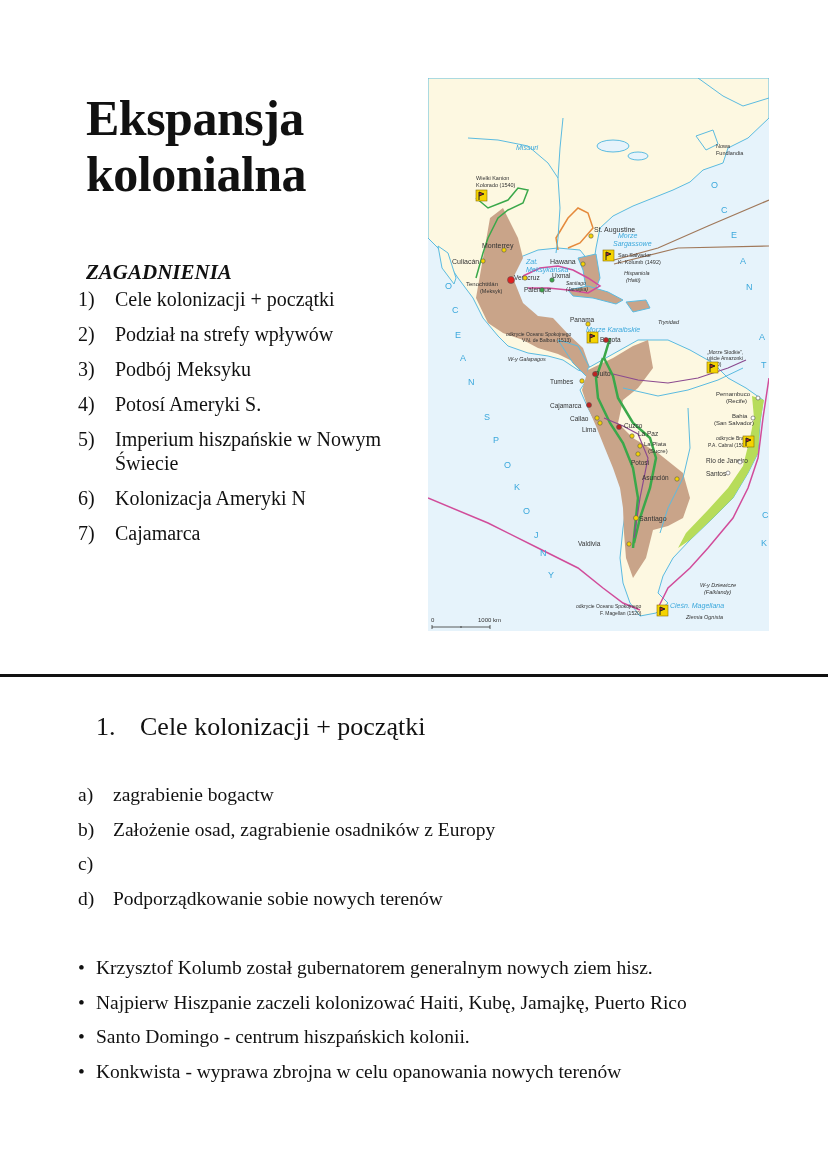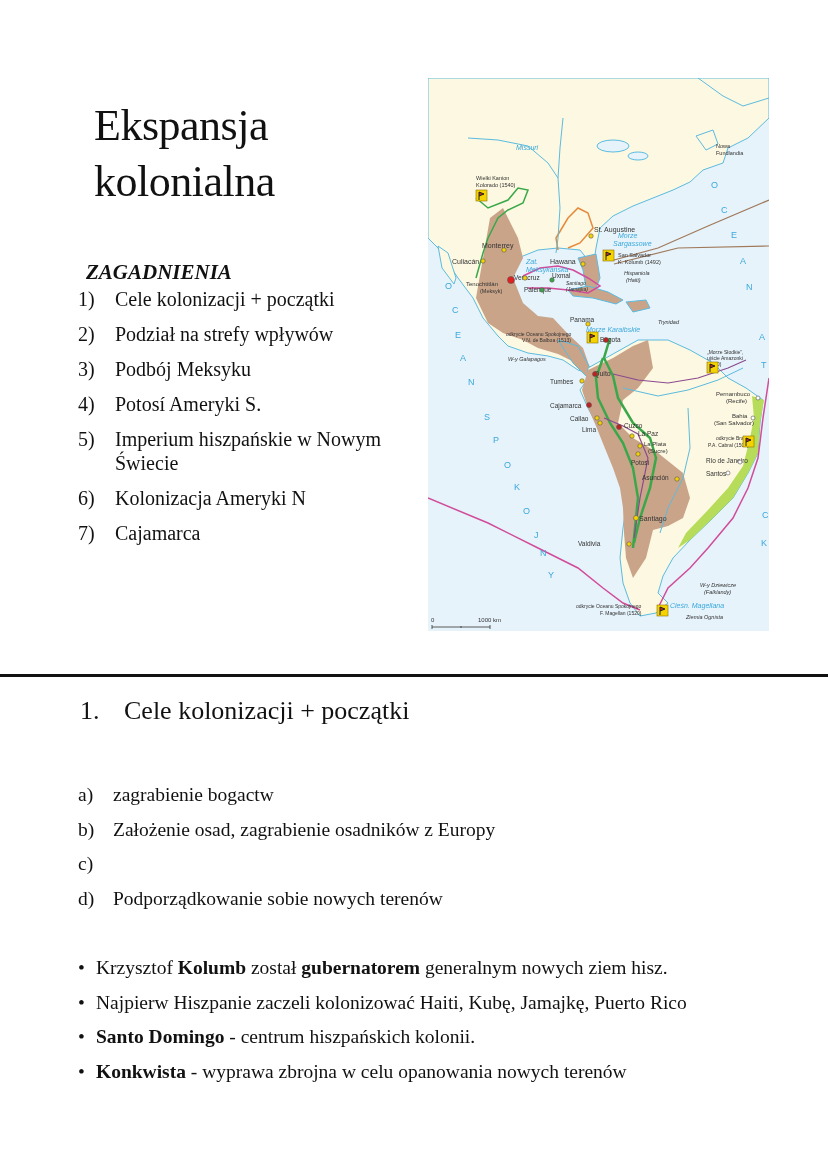--- a/index.html
+++ b/index.html
@@ -1,50 +1,50 @@
 <!DOCTYPE html>
 <html><head>
 <meta charset="utf-8">
 <style>
   html, body { margin: 0; padding: 0; background: #ffffff; }
   body { width: 828px; height: 1171px; position: relative; overflow: hidden;
          font-family: "Liberation Serif", "DejaVu Serif", serif; color: #111; }
 
-  .title { position: absolute; left: 78px; top: 82px; font-size: 44px; line-height: 56px;
-           font-weight: normal; margin: 16px; letter-spacing: -0.5px; }
+  .title { position: absolute; left: 78px; top: 82px; font-size: 50px; line-height: 56px;
+           font-weight: bold; margin: 8px; letter-spacing: -0.5px; }
   .section-label { position: absolute; left: 78px; top: 252px; font-size: 21px;
                    font-weight: bold; font-style: italic; margin: 8px; }
   .topics { position: absolute; left: 78px; top: 287px; margin: 0; padding: 0; list-style: none;
             font-size: 20px; line-height: 24px; }
   .topics li { display: flex; margin-bottom: 11px; }
   .topics .num { width: 37px; flex: none; }
   .topics .txt { width: 290px; }
 
   .map { position: absolute; left: 428px; top: 78px; width: 341px; height: 553px;
          background: #e6f3fb; overflow: hidden; }
   .map svg { display: block; }
   .map text { font-family: "Liberation Sans", "DejaVu Sans", sans-serif; fill: #333; }
   .map .ocean { fill: #3ba8dc; font-size: 9px; letter-spacing: 0; }
   .map .sea { fill: #3ba8dc; font-style: italic; font-size: 7px; }
 
   .divider { position: absolute; left: 0; top: 674px; width: 828px; height: 3px; background: #111; }
 
-  .h2 { position: absolute; left: 80px; top: 696px; font-size: 26px; margin: 0; font-weight: normal; }
+  .h2 { position: absolute; left: 80px; top: 696px; font-size: 26px; margin: 16px; font-weight: normal; }
   .h2 .n { display: inline-block; width: 44px; }
 
   .goals { position: absolute; left: 78px; top: 783px; margin: 0; padding: 0; list-style: none;
            font-size: 19.5px; line-height: 24px; }
   .goals li { display: flex; margin-bottom: 10.5px; }
   .goals .num { width: 35px; flex: none; }
 
   .bullets { position: absolute; left: 78px; top: 956px; margin: 0; padding: 0; list-style: none;
              font-size: 19.5px; line-height: 24px; }
   .bullets li { display: flex; margin-bottom: 10.5px; white-space: nowrap; }
   .bullets .dot { width: 18px; flex: none; }
-  .bullets b { font-weight: bold; text-align: right; }
+  .bullets b { font-weight: normal; text-align: right; }
 </style>
 </head>
 <body>
 
 <h1 class="title">
   <span>Ekspansja</span><br>
   <span>kolonialna</span>
 </h1>
 
 <h3 class="section-label">ZAGADNIENIA</h3>

